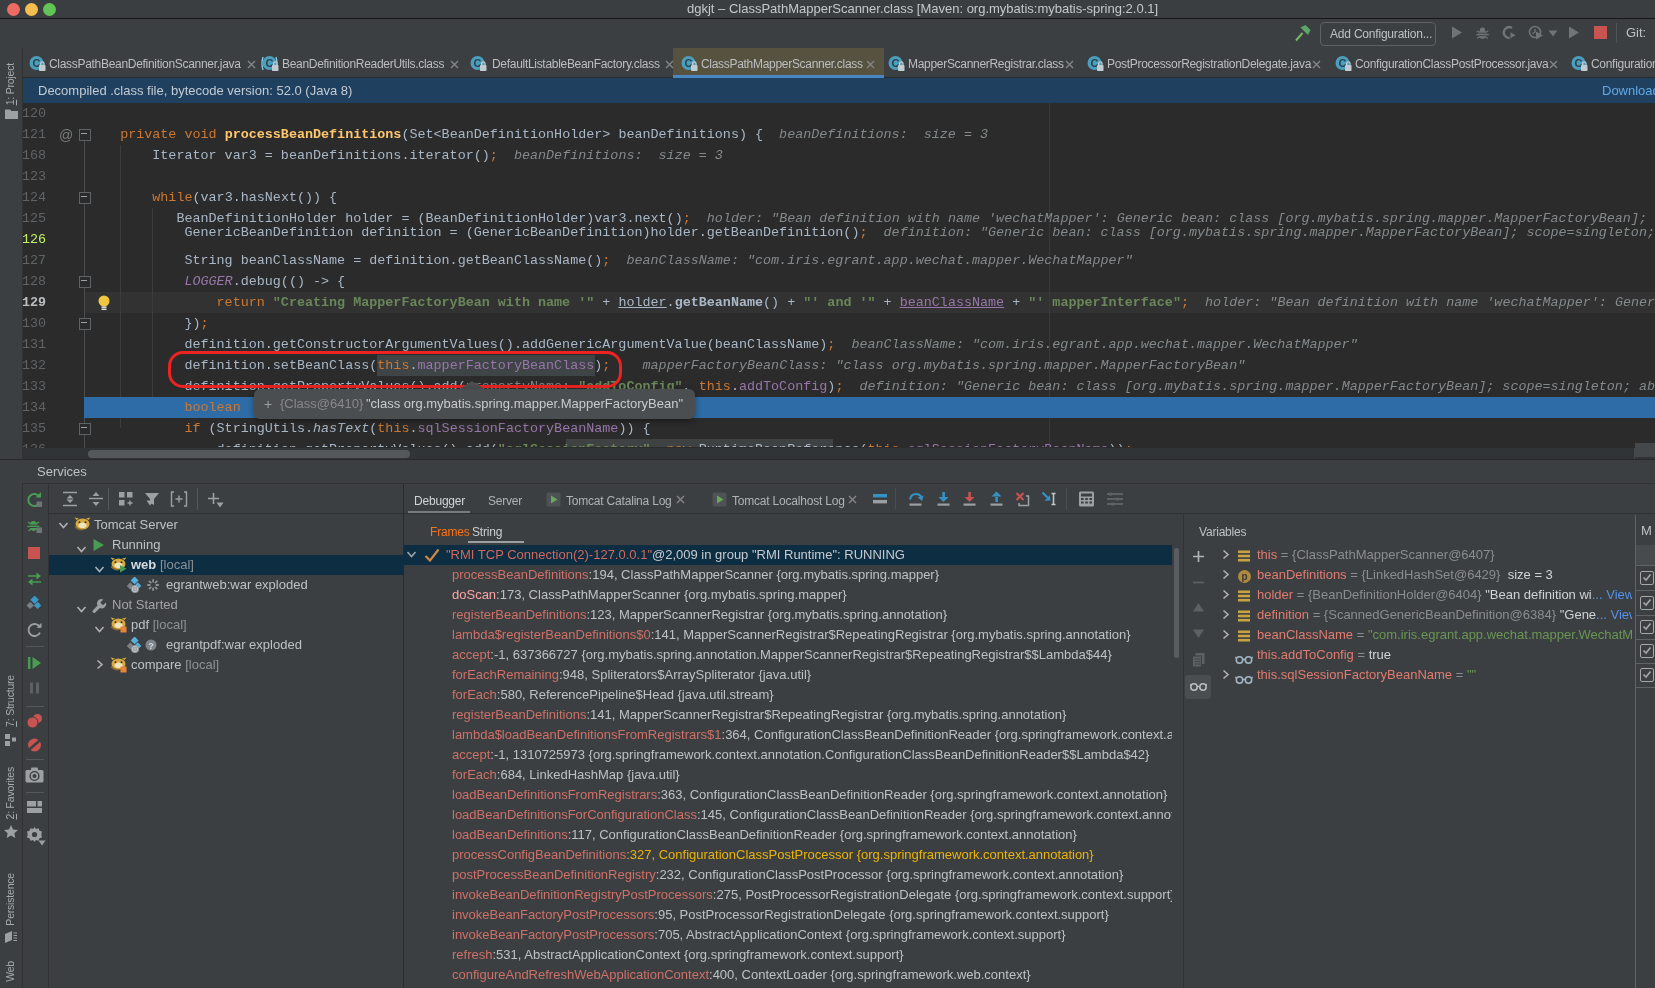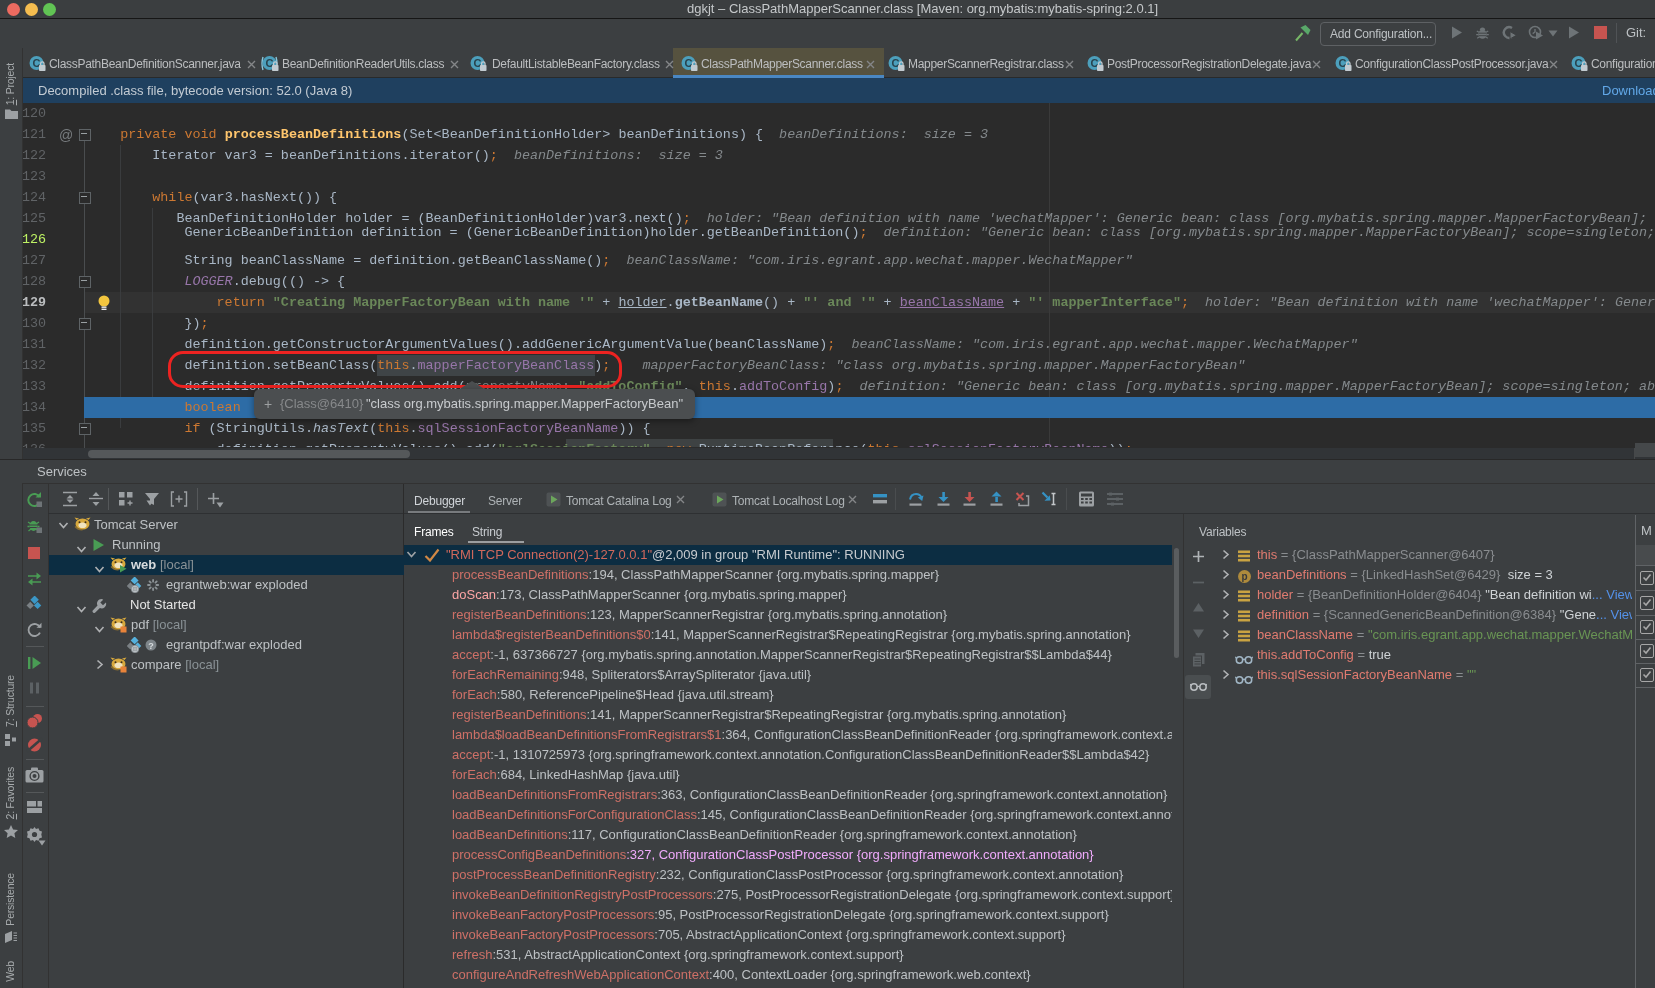--- a/index.html
+++ b/index.html
@@ -136,21 +136,21 @@
 <div class="abs ui" style="left:1602px;top:81px;color:#62A8E8;width:53px;overflow:hidden">Download s</div>
 <div class="abs" style="left:22px;top:103px;width:1633px;height:357px;background:#2B2B2B"></div>
 <div class="abs" style="left:84px;top:292px;width:1571px;height:21px;background:#323232"></div>
 <div class="abs" style="left:1049px;top:103px;width:1px;height:345px;background:#3A3A3A"></div>
 <div class="abs" style="left:84px;top:134px;width:1px;height:315px;background:#4A4D4F"></div>
 <div class="abs" style="left:120px;top:145px;width:1px;height:283px;background:#3A3C3E"></div>
 <div class="abs" style="left:152px;top:208px;width:1px;height:199px;background:#3A3C3E"></div>
 <div class="abs" style="left:84px;top:397px;width:1571px;height:21px;background:#2D6CA6"></div>
 <div class="abs mono" style="left:0px;top:103px;width:46px;text-align:right;color:#606366;font-weight:normal">120</div>
 <div class="abs mono" style="left:0px;top:124px;width:46px;text-align:right;color:#606366;font-weight:normal">121</div>
-<div class="abs mono" style="left:0px;top:145px;width:46px;text-align:right;color:#606366;font-weight:normal">122</div>
+<div class="abs mono" style="left:0px;top:145px;width:46px;text-align:right;color:#606366;font-weight:normal">168</div>
 <div class="abs mono" style="left:0px;top:166px;width:46px;text-align:right;color:#606366;font-weight:normal">123</div>
 <div class="abs mono" style="left:0px;top:187px;width:46px;text-align:right;color:#606366;font-weight:normal">124</div>
 <div class="abs mono" style="left:0px;top:208px;width:46px;text-align:right;color:#606366;font-weight:normal">125</div>
 <div class="abs mono" style="left:0px;top:229px;width:46px;text-align:right;color:#bef264;font-weight:normal">126</div>
 <div class="abs mono" style="left:0px;top:250px;width:46px;text-align:right;color:#606366;font-weight:normal">127</div>
 <div class="abs mono" style="left:0px;top:271px;width:46px;text-align:right;color:#606366;font-weight:normal">128</div>
 <div class="abs mono" style="left:0px;top:292px;width:46px;text-align:right;color:#BBBDBF;font-weight:bold">129</div>
 <div class="abs mono" style="left:0px;top:313px;width:46px;text-align:right;color:#606366;font-weight:normal">130</div>
 <div class="abs mono" style="left:0px;top:334px;width:46px;text-align:right;color:#606366;font-weight:normal">131</div>
 <div class="abs mono" style="left:0px;top:355px;width:46px;text-align:right;color:#606366;font-weight:normal">132</div>
@@ -380,21 +380,21 @@
     <rect x="25.2" y="2" width="1.8" height="3.6" rx="0.9" transform="rotate(270 26.1 8)" fill="#8B9296"></rect>
     <rect x="25.2" y="2" width="1.8" height="3.6" rx="0.9" transform="rotate(315 26.1 8)" fill="#8B9296"></rect>
   </svg>
 <div class="abs ui" style="left:166px;top:575px;color:#BDC1C4;font-size:13px;">egrantweb:war exploded</div>
 <svg class="abs" style="left:76px;top:604px" width="11" height="11" viewBox="0 0 11 11">
     <path d="M1.5 3 L5.5 7.5 L9.5 3" stroke="#AFB1B3" stroke-width="1.6" fill="none"></path>
   </svg>
 <svg class="abs" style="left:92px;top:598px" width="15" height="15" viewBox="0 0 15 15">
     <path d="M9.5 1 a4.5 4.5 0 0 0 -4 6.6 L1 12.2 a1.6 1.6 0 0 0 2.3 2.3 L7.9 10 a4.5 4.5 0 0 0 6 -5.6 L11 7.2 L8.3 4.5 L11.2 1.7 a4.5 4.5 0 0 0 -1.7 -0.7 Z" fill="#9CA0A3"></path>
   </svg>
-<div class="abs ui" style="left:112px;top:595px;color:#e5e5e5;font-size:13px;margin-left:18px;">Not Started</div>
+<div class="abs ui" style="left:112px;top:595px;color:#a3a3a3;font-size:13px;">Not Started</div>
 <svg class="abs" style="left:94px;top:624px" width="11" height="11" viewBox="0 0 11 11">
     <path d="M1.5 3 L5.5 7.5 L9.5 3" stroke="#AFB1B3" stroke-width="1.6" fill="none"></path>
   </svg>
 <svg class="abs" style="left:110px;top:617px" width="17" height="16" viewBox="0 0 17 16">
     <ellipse cx="8.5" cy="7" rx="7" ry="5.5" fill="#D8A93D"></ellipse>
     <path d="M2.5 3 L0.5 0.5 L5 1.5 Z M14.5 3 L16.5 0.5 L12 1.5 Z" fill="#D8A93D"></path>
     <ellipse cx="8.5" cy="8.2" rx="4" ry="2.8" fill="#F0E3C0"></ellipse>
     <circle cx="5.5" cy="5.2" r="1" fill="#3C2F1B"></circle>
     <circle cx="11.5" cy="5.2" r="1" fill="#3C2F1B"></circle>
     <path d="M1 9.5 Q4 13 8.5 12.8" stroke="#8A6D2F" stroke-width="1.2" fill="none"></path>
@@ -490,21 +490,21 @@
       <rect x="7.2" y="10.5" width="2.6" height="2"></rect>
       <rect x="11.4" y="10.5" width="2.6" height="2"></rect>
     </g>
   </svg>
 <svg class="abs" style="left:1106px;top:491px" width="18" height="16" viewBox="0 0 18 16">
     <path d="M1 3 L17 3 M1 8 L17 8 M1 13 L17 13" stroke="#5C6164" stroke-width="2"></path>
     <rect x="3" y="1.6" width="3" height="3" fill="#5C6164"></rect>
     <rect x="10" y="6.6" width="3" height="3" fill="#5C6164"></rect>
     <rect x="5" y="11.6" width="3" height="3" fill="#5C6164"></rect>
   </svg>
-<div class="abs ui" style="left:414px;top:522px;color:#ffffff;font-size:13px;font-size:12px;letter-spacing:-0.2px">Frames</div>
+<div class="abs ui" style="left:430px;top:522px;color:#f97316;font-size:13px;font-size:12px;letter-spacing:-0.2px">Frames</div>
 <div class="abs ui" style="left:472px;top:522px;color:#C9CDD1;font-size:13px;font-size:12px;letter-spacing:-0.2px">String</div>
 <div class="abs" style="left:468px;top:541px;width:56px;height:2px;background:#9C9FA1"></div>
 <div class="abs ui" style="left:1199px;top:522px;color:#BDC1C4;font-size:13px;font-size:12px;letter-spacing:-0.2px">Variables</div>
 <div class="abs ui" style="left:1641px;top:521px;color:#BDC1C4;font-size:13px;">M</div>
 <div class="abs" style="left:404px;top:545px;width:768px;height:20px;background:#0C2D42"></div>
 <svg class="abs" style="left:406px;top:549px" width="11" height="11" viewBox="0 0 11 11">
     <path d="M1.5 3 L5.5 7.5 L9.5 3" stroke="#9FA3A6" stroke-width="1.6" fill="none"></path>
   </svg>
 <svg class="abs" style="left:424px;top:548px" width="16" height="14" viewBox="0 0 16 14">
     <path d="M1.5 8 L6 12.5 L14.5 1.5" stroke="#D08845" stroke-width="2.2" fill="none"></path>
@@ -518,21 +518,21 @@
 <div class="abs ui" style="left:48px;top:80px"><span style="color:#CE7067">accept</span><span style="color:#BDC1C4">:-1, 637366727 {org.mybatis.spring.annotation.MapperScannerRegistrar$RepeatingRegistrar$$Lambda$44}</span></div>
 <div class="abs ui" style="left:48px;top:100px"><span style="color:#CE7067">forEachRemaining</span><span style="color:#BDC1C4">:948, Spliterators$ArraySpliterator {java.util}</span></div>
 <div class="abs ui" style="left:48px;top:120px"><span style="color:#CE7067">forEach</span><span style="color:#BDC1C4">:580, ReferencePipeline$Head {java.util.stream}</span></div>
 <div class="abs ui" style="left:48px;top:140px"><span style="color:#CE7067">registerBeanDefinitions</span><span style="color:#BDC1C4">:141, MapperScannerRegistrar$RepeatingRegistrar {org.mybatis.spring.annotation}</span></div>
 <div class="abs ui" style="left:48px;top:160px"><span style="color:#CE7067">lambda$loadBeanDefinitionsFromRegistrars$1</span><span style="color:#BDC1C4">:364, ConfigurationClassBeanDefinitionReader {org.springframework.context.annotation}</span></div>
 <div class="abs ui" style="left:48px;top:180px"><span style="color:#CE7067">accept</span><span style="color:#BDC1C4">:-1, 1310725973 {org.springframework.context.annotation.ConfigurationClassBeanDefinitionReader$$Lambda$42}</span></div>
 <div class="abs ui" style="left:48px;top:200px"><span style="color:#CE7067">forEach</span><span style="color:#BDC1C4">:684, LinkedHashMap {java.util}</span></div>
 <div class="abs ui" style="left:48px;top:220px"><span style="color:#CE7067">loadBeanDefinitionsFromRegistrars</span><span style="color:#BDC1C4">:363, ConfigurationClassBeanDefinitionReader {org.springframework.context.annotation}</span></div>
 <div class="abs ui" style="left:48px;top:240px"><span style="color:#CE7067">loadBeanDefinitionsForConfigurationClass</span><span style="color:#BDC1C4">:145, ConfigurationClassBeanDefinitionReader {org.springframework.context.annotation}</span></div>
 <div class="abs ui" style="left:48px;top:260px"><span style="color:#CE7067">loadBeanDefinitions</span><span style="color:#BDC1C4">:117, ConfigurationClassBeanDefinitionReader {org.springframework.context.annotation}</span></div>
-<div class="abs ui" style="left:48px;top:280px"><span style="color:#CE7067">processConfigBeanDefinitions</span><span style="color:#f0abfc">:327, ConfigurationClassPostProcessor {org.springframework.context.annotation}</span></div>
+<div class="abs ui" style="left:48px;top:280px"><span style="color:#CE7067">processConfigBeanDefinitions</span><span style="color:#eab308">:327, ConfigurationClassPostProcessor {org.springframework.context.annotation}</span></div>
 <div class="abs ui" style="left:48px;top:300px"><span style="color:#CE7067">postProcessBeanDefinitionRegistry</span><span style="color:#BDC1C4">:232, ConfigurationClassPostProcessor {org.springframework.context.annotation}</span></div>
 <div class="abs ui" style="left:48px;top:320px"><span style="color:#CE7067">invokeBeanDefinitionRegistryPostProcessors</span><span style="color:#BDC1C4">:275, PostProcessorRegistrationDelegate {org.springframework.context.support}</span></div>
 <div class="abs ui" style="left:48px;top:340px"><span style="color:#CE7067">invokeBeanFactoryPostProcessors</span><span style="color:#BDC1C4">:95, PostProcessorRegistrationDelegate {org.springframework.context.support}</span></div>
 <div class="abs ui" style="left:48px;top:360px"><span style="color:#CE7067">invokeBeanFactoryPostProcessors</span><span style="color:#BDC1C4">:705, AbstractApplicationContext {org.springframework.context.support}</span></div>
 <div class="abs ui" style="left:48px;top:380px"><span style="color:#CE7067">refresh</span><span style="color:#BDC1C4">:531, AbstractApplicationContext {org.springframework.context.support}</span></div>
 <div class="abs ui" style="left:48px;top:400px"><span style="color:#CE7067">configureAndRefreshWebApplicationContext</span><span style="color:#BDC1C4">:400, ContextLoader {org.springframework.web.context}</span></div>
 </div>
 <div class="abs" style="left:1174px;top:548px;width:5px;height:110px;background:#5A5D5F;border-radius:2.5px"></div>
 <svg class="abs" style="left:1191px;top:549px" width="15" height="15" viewBox="0 0 15 15">
     <path d="M2 7.5 L13 7.5 M7.5 2 L7.5 13" stroke="#AFB3B6" stroke-width="1.7"></path>

